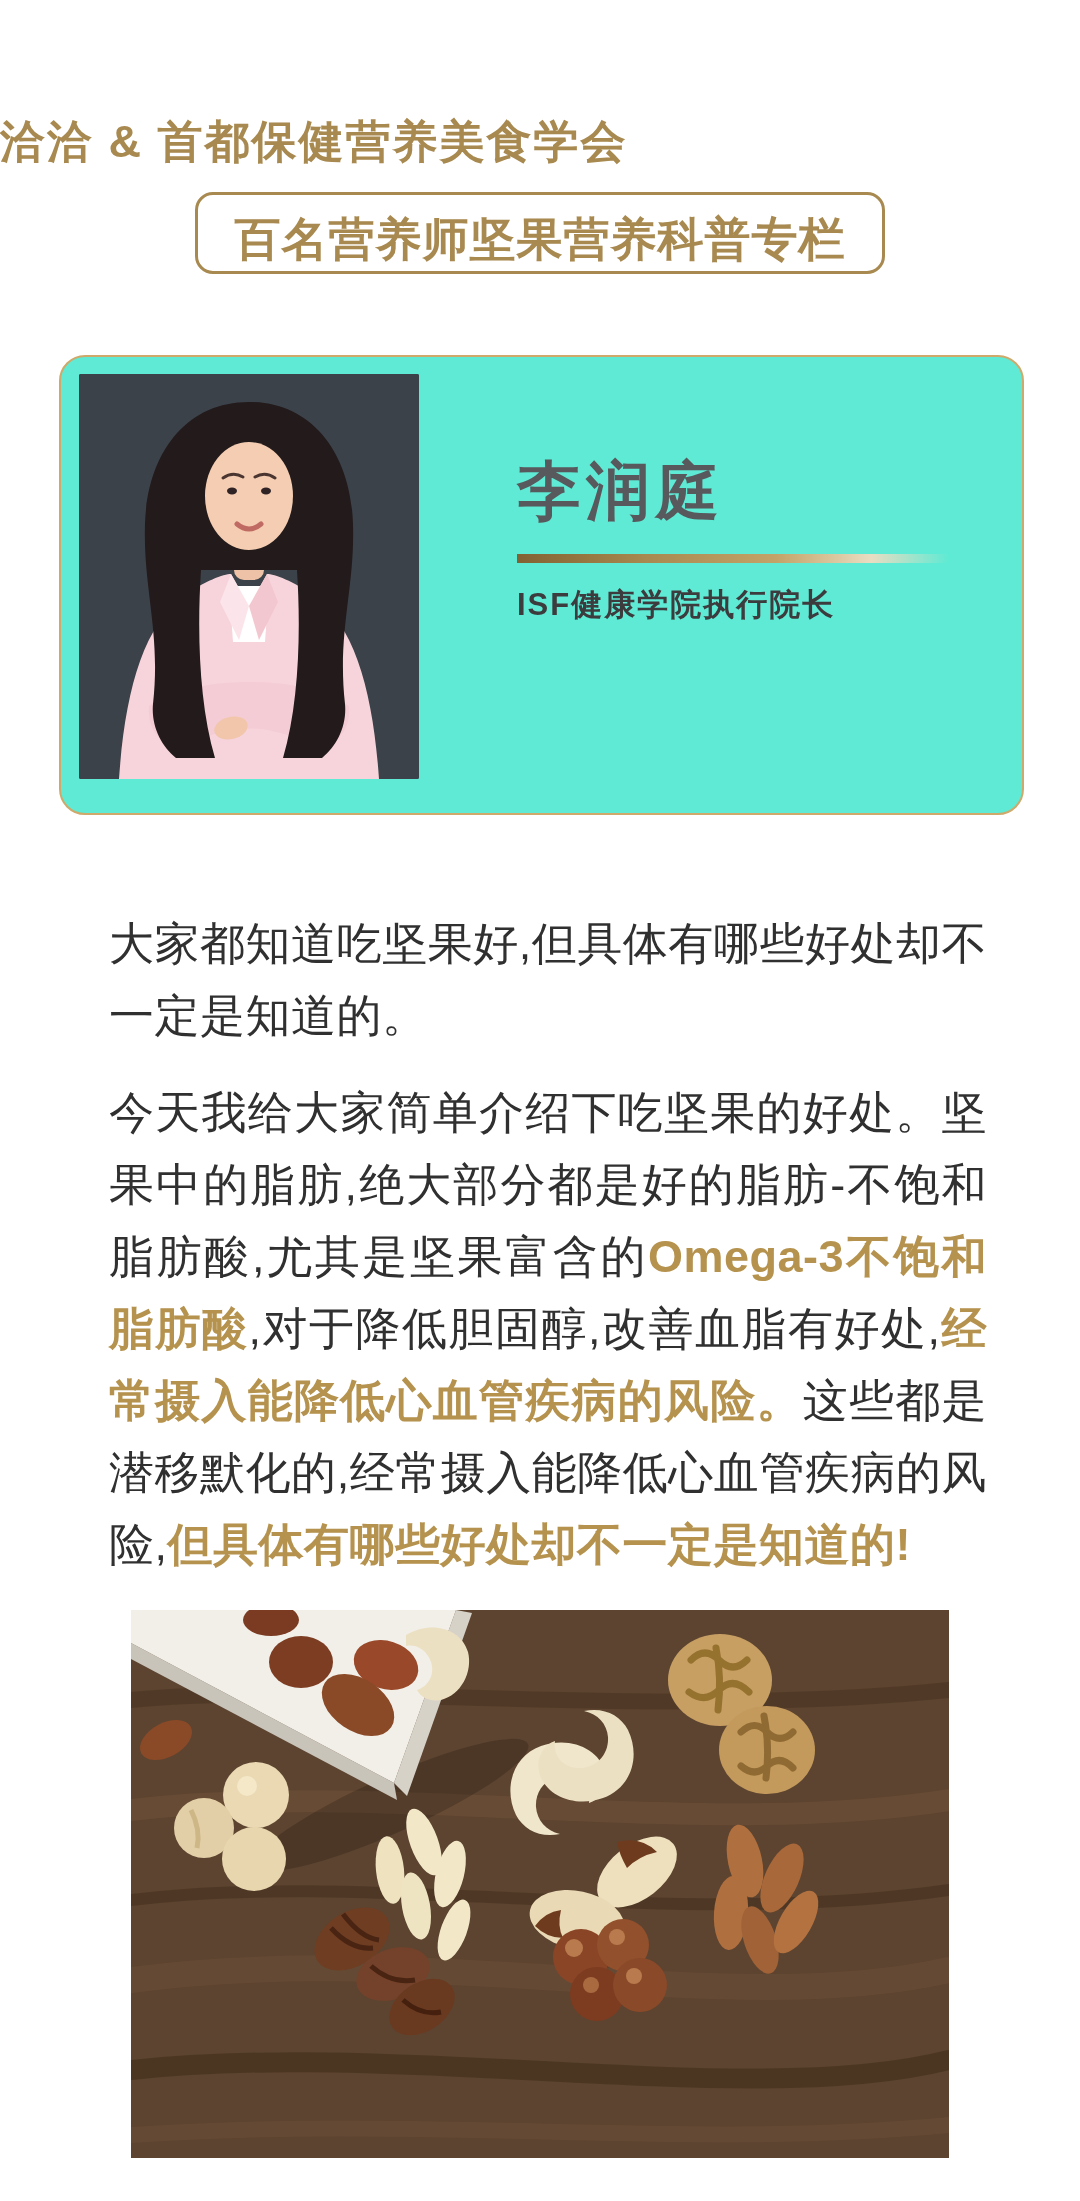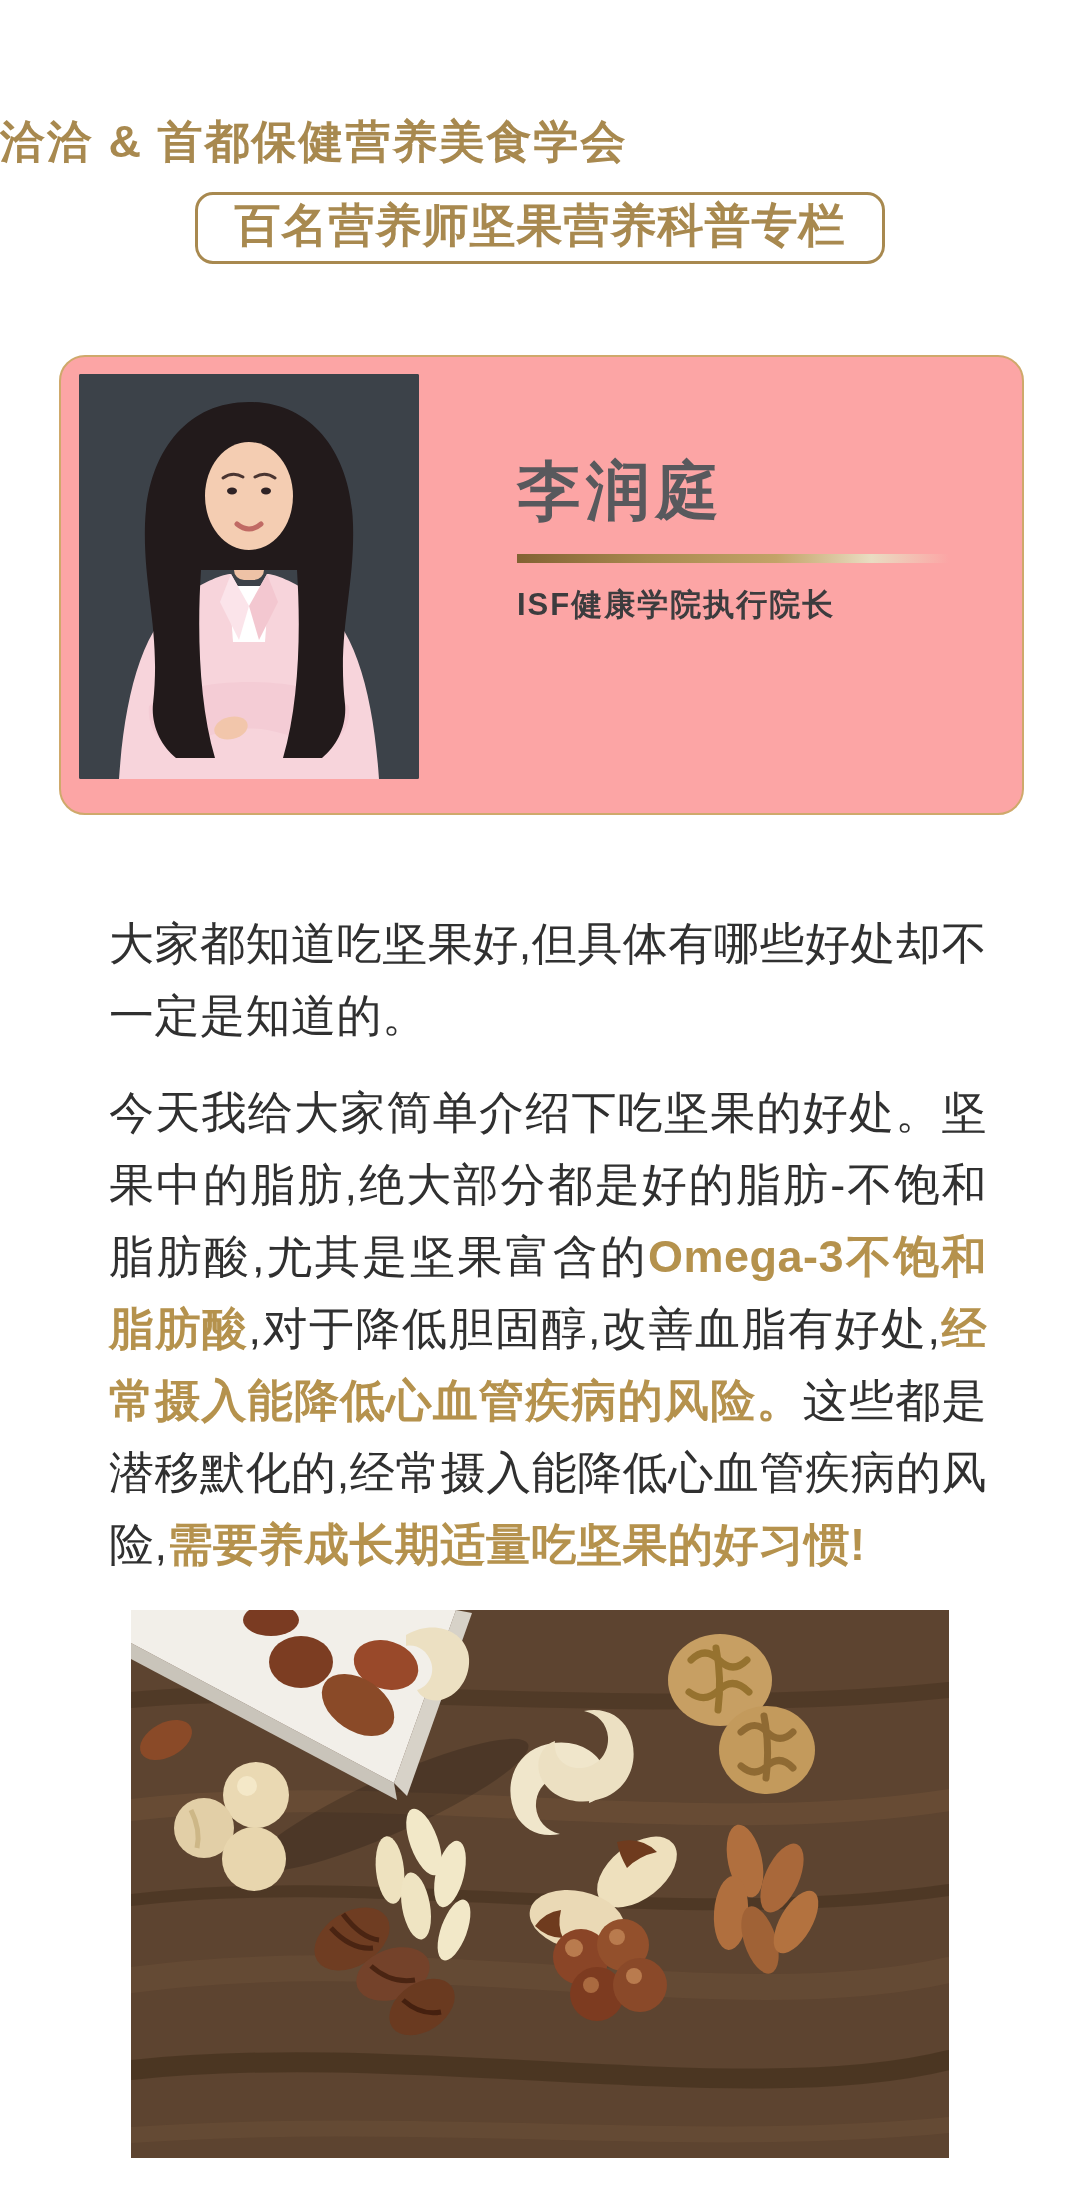--- a/index.html
+++ b/index.html
@@ -17,31 +17,31 @@
   body{font-family:"Liberation Sans","DejaVu Sans",sans-serif;}
   .page{position:relative;width:1080px;height:2201px;background:#ffffff;overflow:hidden;margin:0 auto;}
 
   .main-title{
     position:absolute;top:78px;left:0;width:100%;
     font-size:45px;font-weight:bold;
     color:var(--gold_title);letter-spacing:2px;line-height:68px;
   }
   .badge{
     position:absolute;top:192px;left:50%;transform:translateX(-50%);
-    width:690px;height:72px;border:3px solid var(--gold_title);
+    width:690px;height:82px;border:3px solid var(--gold_title);
     border-radius:18px;background:#ffffff;
-    display:flex;align-items:flex-start;justify-content:center;
+    display:flex;align-items:flex-end;justify-content:center;
   }
   .badge-label{
     font-size:46px;font-weight:bold;color:var(--gold_title);letter-spacing:1px;
   }
 
   .expert-card{
     position:absolute;left:59px;top:355px;width:965px;height:460px;
-    border:2px solid var(--card_border);border-radius:26px;background:#fca5a5;
+    border:2px solid var(--card_border);border-radius:26px;background:#5eead4;
   }
   .expert-photo{
     position:absolute;left:18px;top:17px;width:340px;height:405px;
     overflow:hidden;border-radius:2px;background:#3f454c;
   }
   .expert-photo svg{display:block;width:100%;height:100%;}
   .expert-name{
     position:absolute;left:456px;top:100px;
     font-size:64px;font-weight:bold;color:var(--name_color);
     letter-spacing:5px;line-height:68px;
@@ -110,21 +110,21 @@
         </g>
       </svg>
     </div>
     <div class="expert-name">李润庭</div>
     <div class="gold-divider"></div>
     <div class="expert-role">ISF健康学院执行院长</div>
   </section>
 
   <section class="article-body">
       <p><span>大家都知道吃坚果好,但具体有哪些好处却不一定是知道的。</span></p>
-      <p><span>今天我给大家简单介绍下吃坚果的好处。坚果中的脂肪,绝大部分都是好的脂肪-不饱和脂肪酸,尤其是坚果富含的</span><span class="gold">Omega-3不饱和脂肪酸</span><span>,对于降低胆固醇,改善血脂有好处,</span><span class="gold">经常摄入能降低心血管疾病的风险。</span><span>这些都是潜移默化的,经常摄入能降低心血管疾病的风险,</span><span class="gold">需要养成长期适量吃坚果的好习惯!</span></p>
+      <p><span>今天我给大家简单介绍下吃坚果的好处。坚果中的脂肪,绝大部分都是好的脂肪-不饱和脂肪酸,尤其是坚果富含的</span><span class="gold">Omega-3不饱和脂肪酸</span><span>,对于降低胆固醇,改善血脂有好处,</span><span class="gold">经常摄入能降低心血管疾病的风险。</span><span>这些都是潜移默化的,经常摄入能降低心血管疾病的风险,</span><span class="gold">但具体有哪些好处却不一定是知道的!</span></p>
     </section>
 
   <figure class="nuts-photo">
     <svg viewBox="0 0 818 548" aria-hidden="true">
       <rect width="818" height="548" fill="#5d4430"></rect>
       <g fill="none" stroke-linecap="round">
         <path d="M0,90 C220,70 520,110 818,80" stroke="#3a2817" stroke-width="16" opacity="0.35"></path>
         <path d="M0,200 C260,170 560,230 818,190" stroke="#7d5c3e" stroke-width="22" opacity="0.30"></path>
         <path d="M0,290 C240,260 540,320 818,280" stroke="#3a2817" stroke-width="12" opacity="0.40"></path>
         <path d="M0,370 C300,330 600,410 818,360" stroke="#7d5c3e" stroke-width="26" opacity="0.25"></path>

